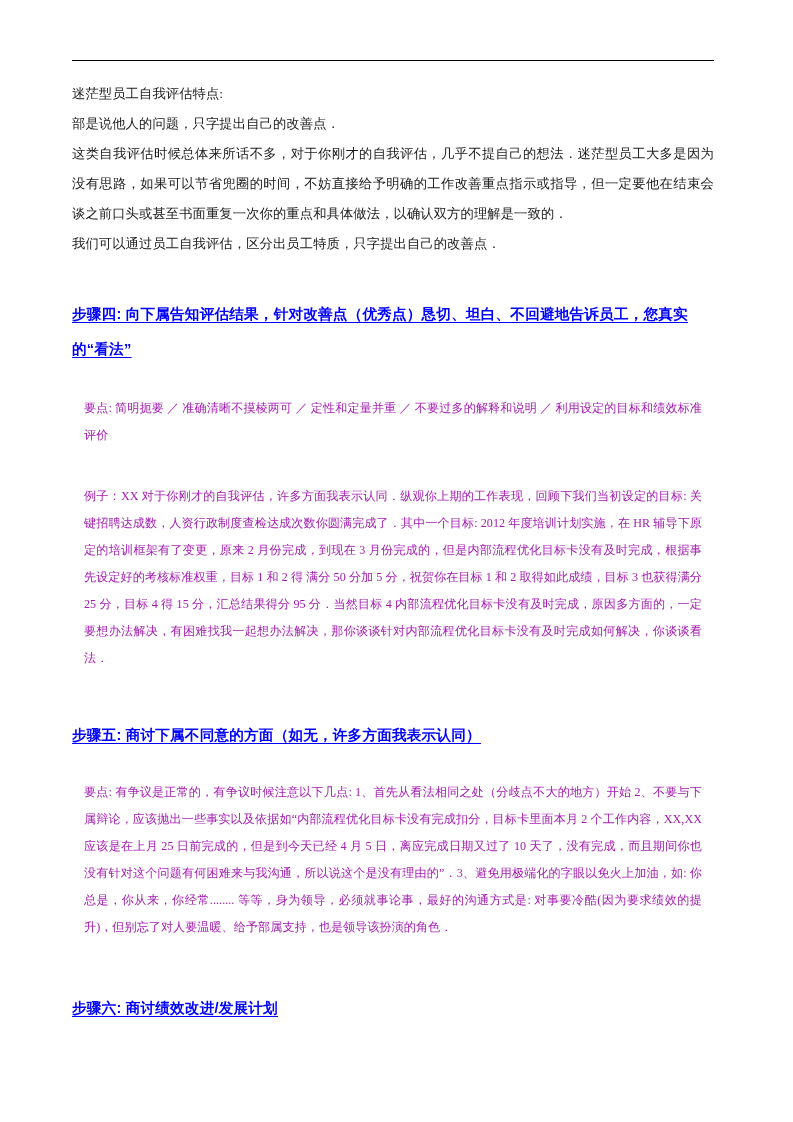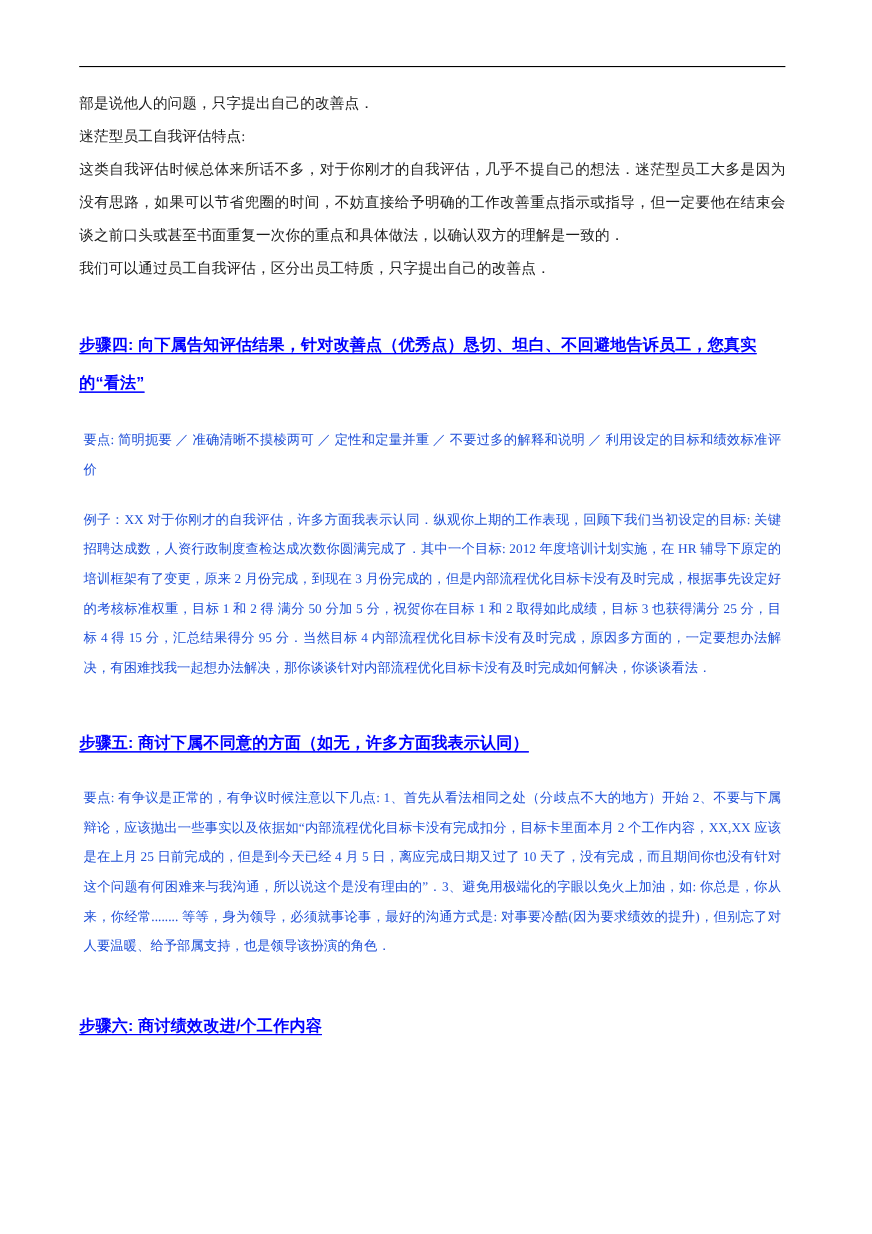--- a/index.html
+++ b/index.html
@@ -65,45 +65,45 @@
     text-decoration-thickness: 1.2px;
   }
   h2.step-heading .u {
     text-decoration: underline;
     text-underline-offset: 3px;
     text-decoration-thickness: 1.2px;
   }
 
   
   p.detail {
-    margin: 4px;
+    margin: 12px;
     font-size: 12.1px;
     line-height: 27px;
     text-align: justify;
     text-justify: inter-ideograph;
-    color: #1d4ed8;
+    color: #a21caf;
     letter-spacing: 0.05px;
   }
 
   .sp-10 { height: 10px; }
   .sp-14 { height: 14px; }
   .sp-16 { height: 16px; }
   .sp-34 { height: 34px; }
   .sp-38 { height: 38px; }
 </style>
 </head>
 <body>
 
 <div class="page">
   <div class="content">
 
     <div class="header-rule"></div>
 
+    <p class="body-line">迷茫型员工自我评估特点:</p>
     <p class="body-line">部是说他人的问题，只字提出自己的改善点．</p>
-    <p class="body-line">迷茫型员工自我评估特点:</p>
     <p class="body-line">这类自我评估时候总体来所话不多，对于你刚才的自我评估，几乎不提自己的想法．迷茫型员工大多是因为没有思路，如果可以节省兜圈的时间，不妨直接给予明确的工作改善重点指示或指导，但一定要他在结束会谈之前口头或甚至书面重复一次你的重点和具体做法，以确认双方的理解是一致的．</p>
     <p class="body-line">我们可以通过员工自我评估，区分出员工特质，只字提出自己的改善点．</p>
 
     <div class="sp-38"></div>
 
     <h2 class="step-heading">
       <span class="u">步骤四: 向下属告知评估结果，针对改善点（优秀点）恳切、坦白、不回避地告诉员工，您真实的“看法”</span>
     </h2>
 
     <div class="sp-16"></div>
@@ -120,17 +120,17 @@
       <span class="u">步骤五: 商讨下属不同意的方面（如无，许多方面我表示认同）</span>
     </h2>
 
     <div class="sp-14"></div>
 
     <p class="detail">要点: 有争议是正常的，有争议时候注意以下几点:  1、首先从看法相同之处（分歧点不大的地方）开始 2、不要与下属辩论，应该抛出一些事实以及依据如“内部流程优化目标卡没有完成扣分，目标卡里面本月 2 个工作内容，XX,XX 应该是在上月 25 日前完成的，但是到今天已经 4 月 5 日，离应完成日期又过了 10 天了，没有完成，而且期间你也没有针对这个问题有何困难来与我沟通，所以说这个是没有理由的”．3、避免用极端化的字眼以免火上加油，如: 你总是，你从来，你经常........ 等等，身为领导，必须就事论事，最好的沟通方式是: 对事要冷酷(因为要求绩效的提升)，但别忘了对人要温暖、给予部属支持，也是领导该扮演的角色．</p>
 
     <div class="sp-38"></div>
 
     <h2 class="step-heading">
-      <span class="u">步骤六: 商讨绩效改进/个工作内容</span>
+      <span class="u">步骤六: 商讨绩效改进/发展计划</span>
     </h2>
 
   </div>
 </div>
 
 </body></html>

